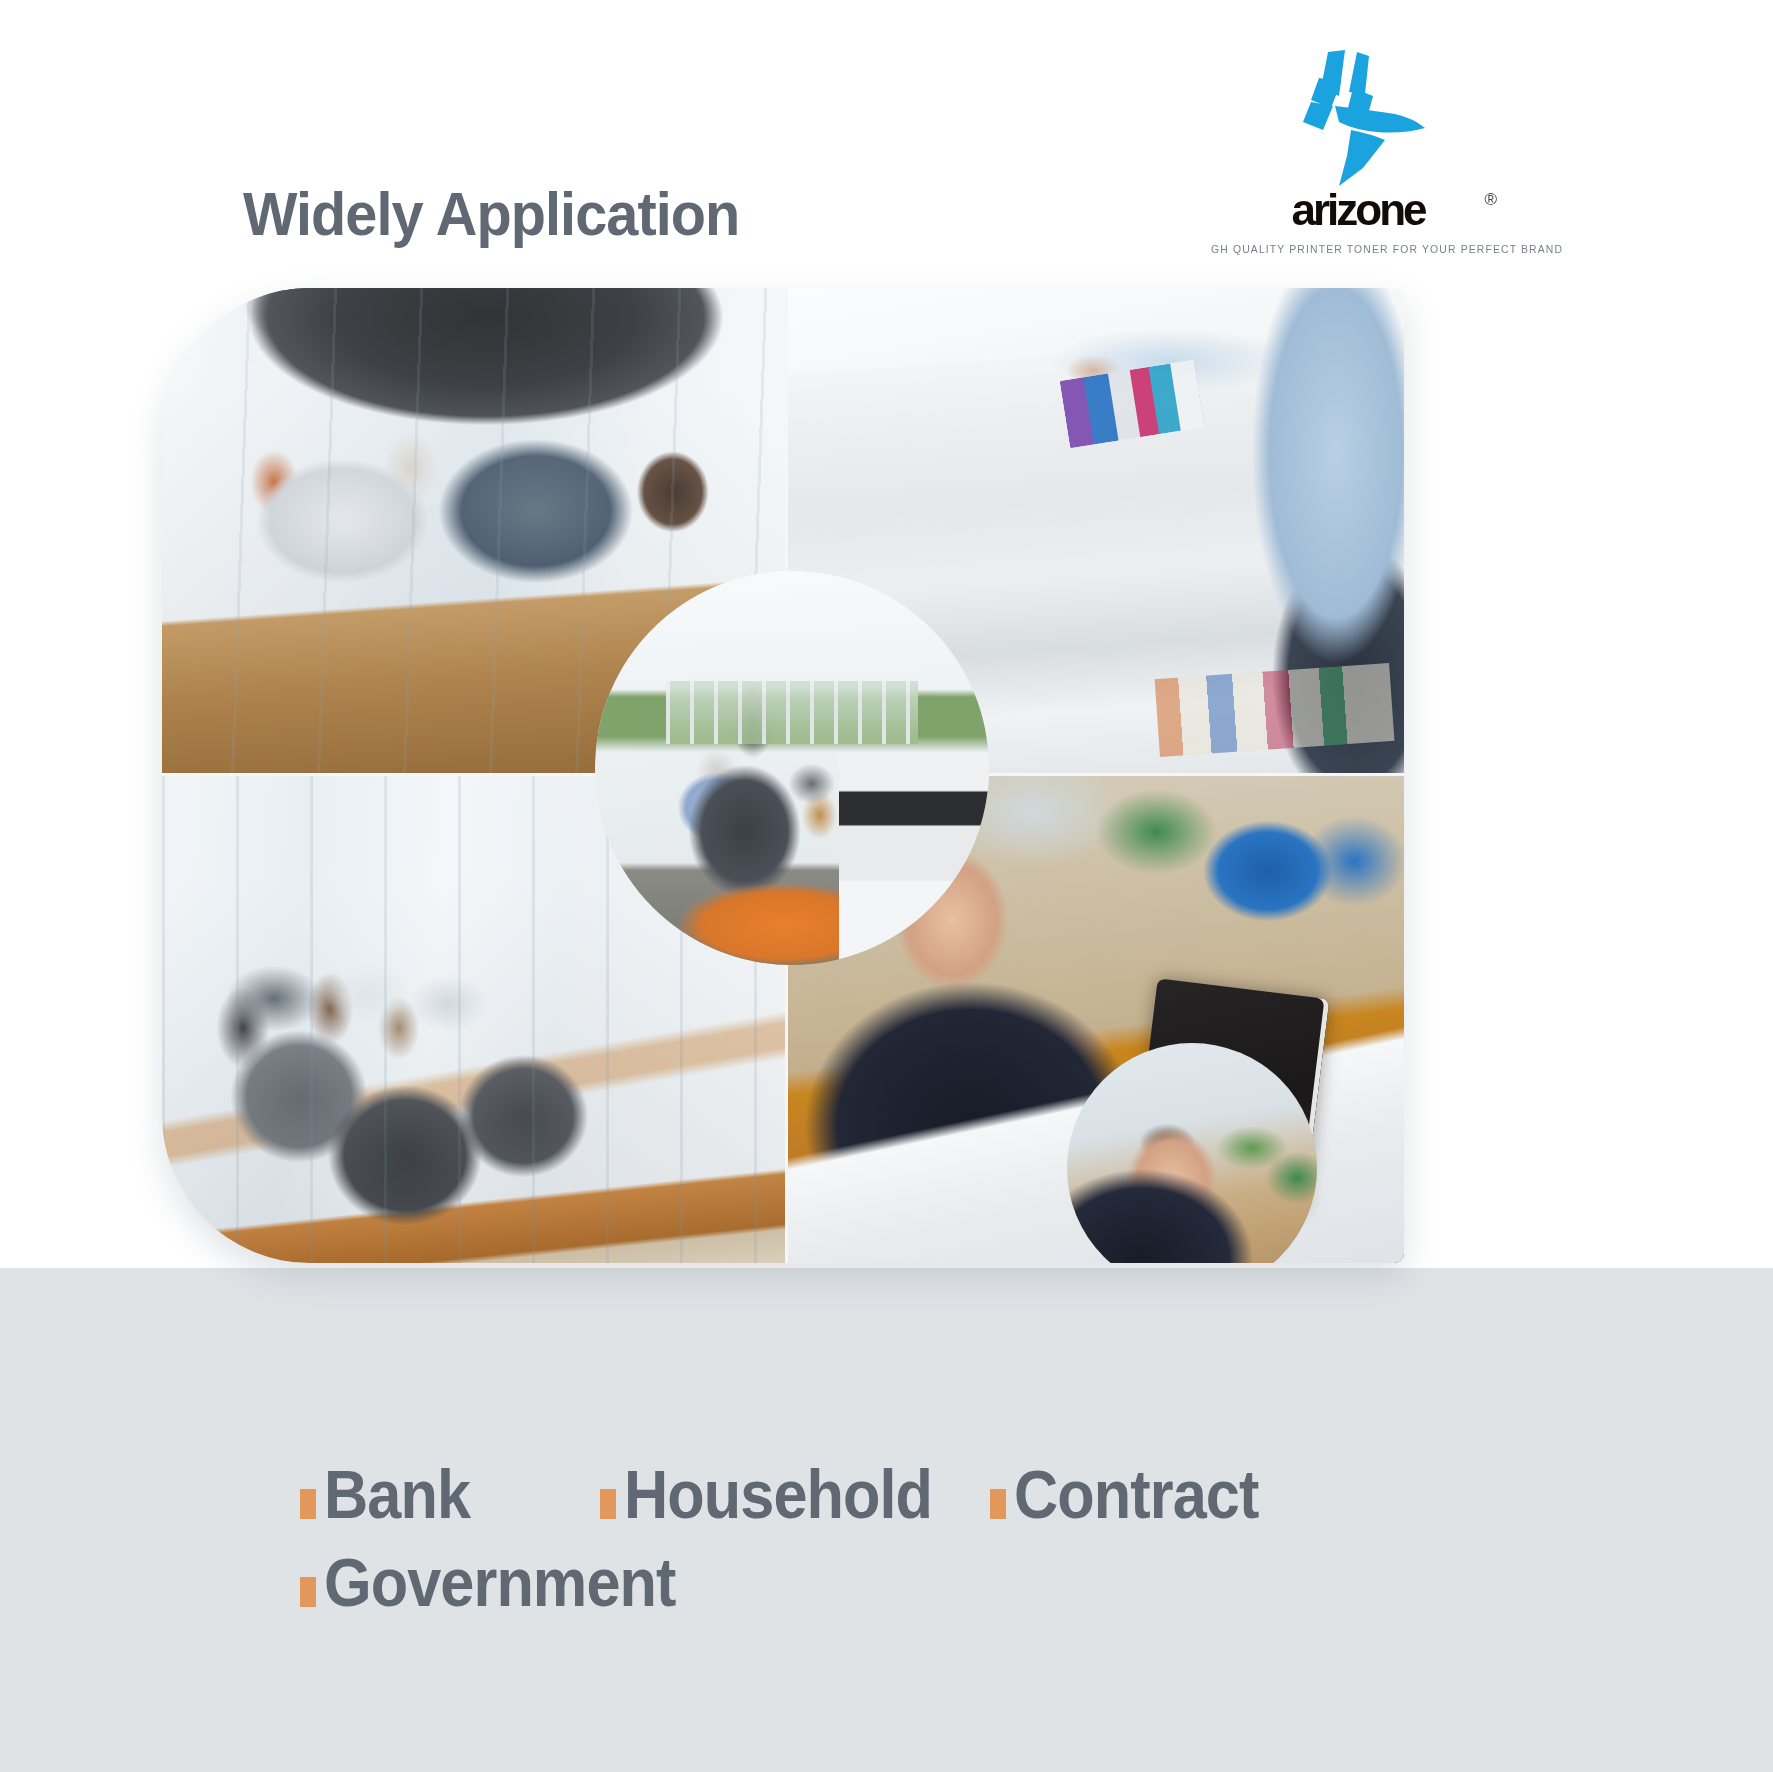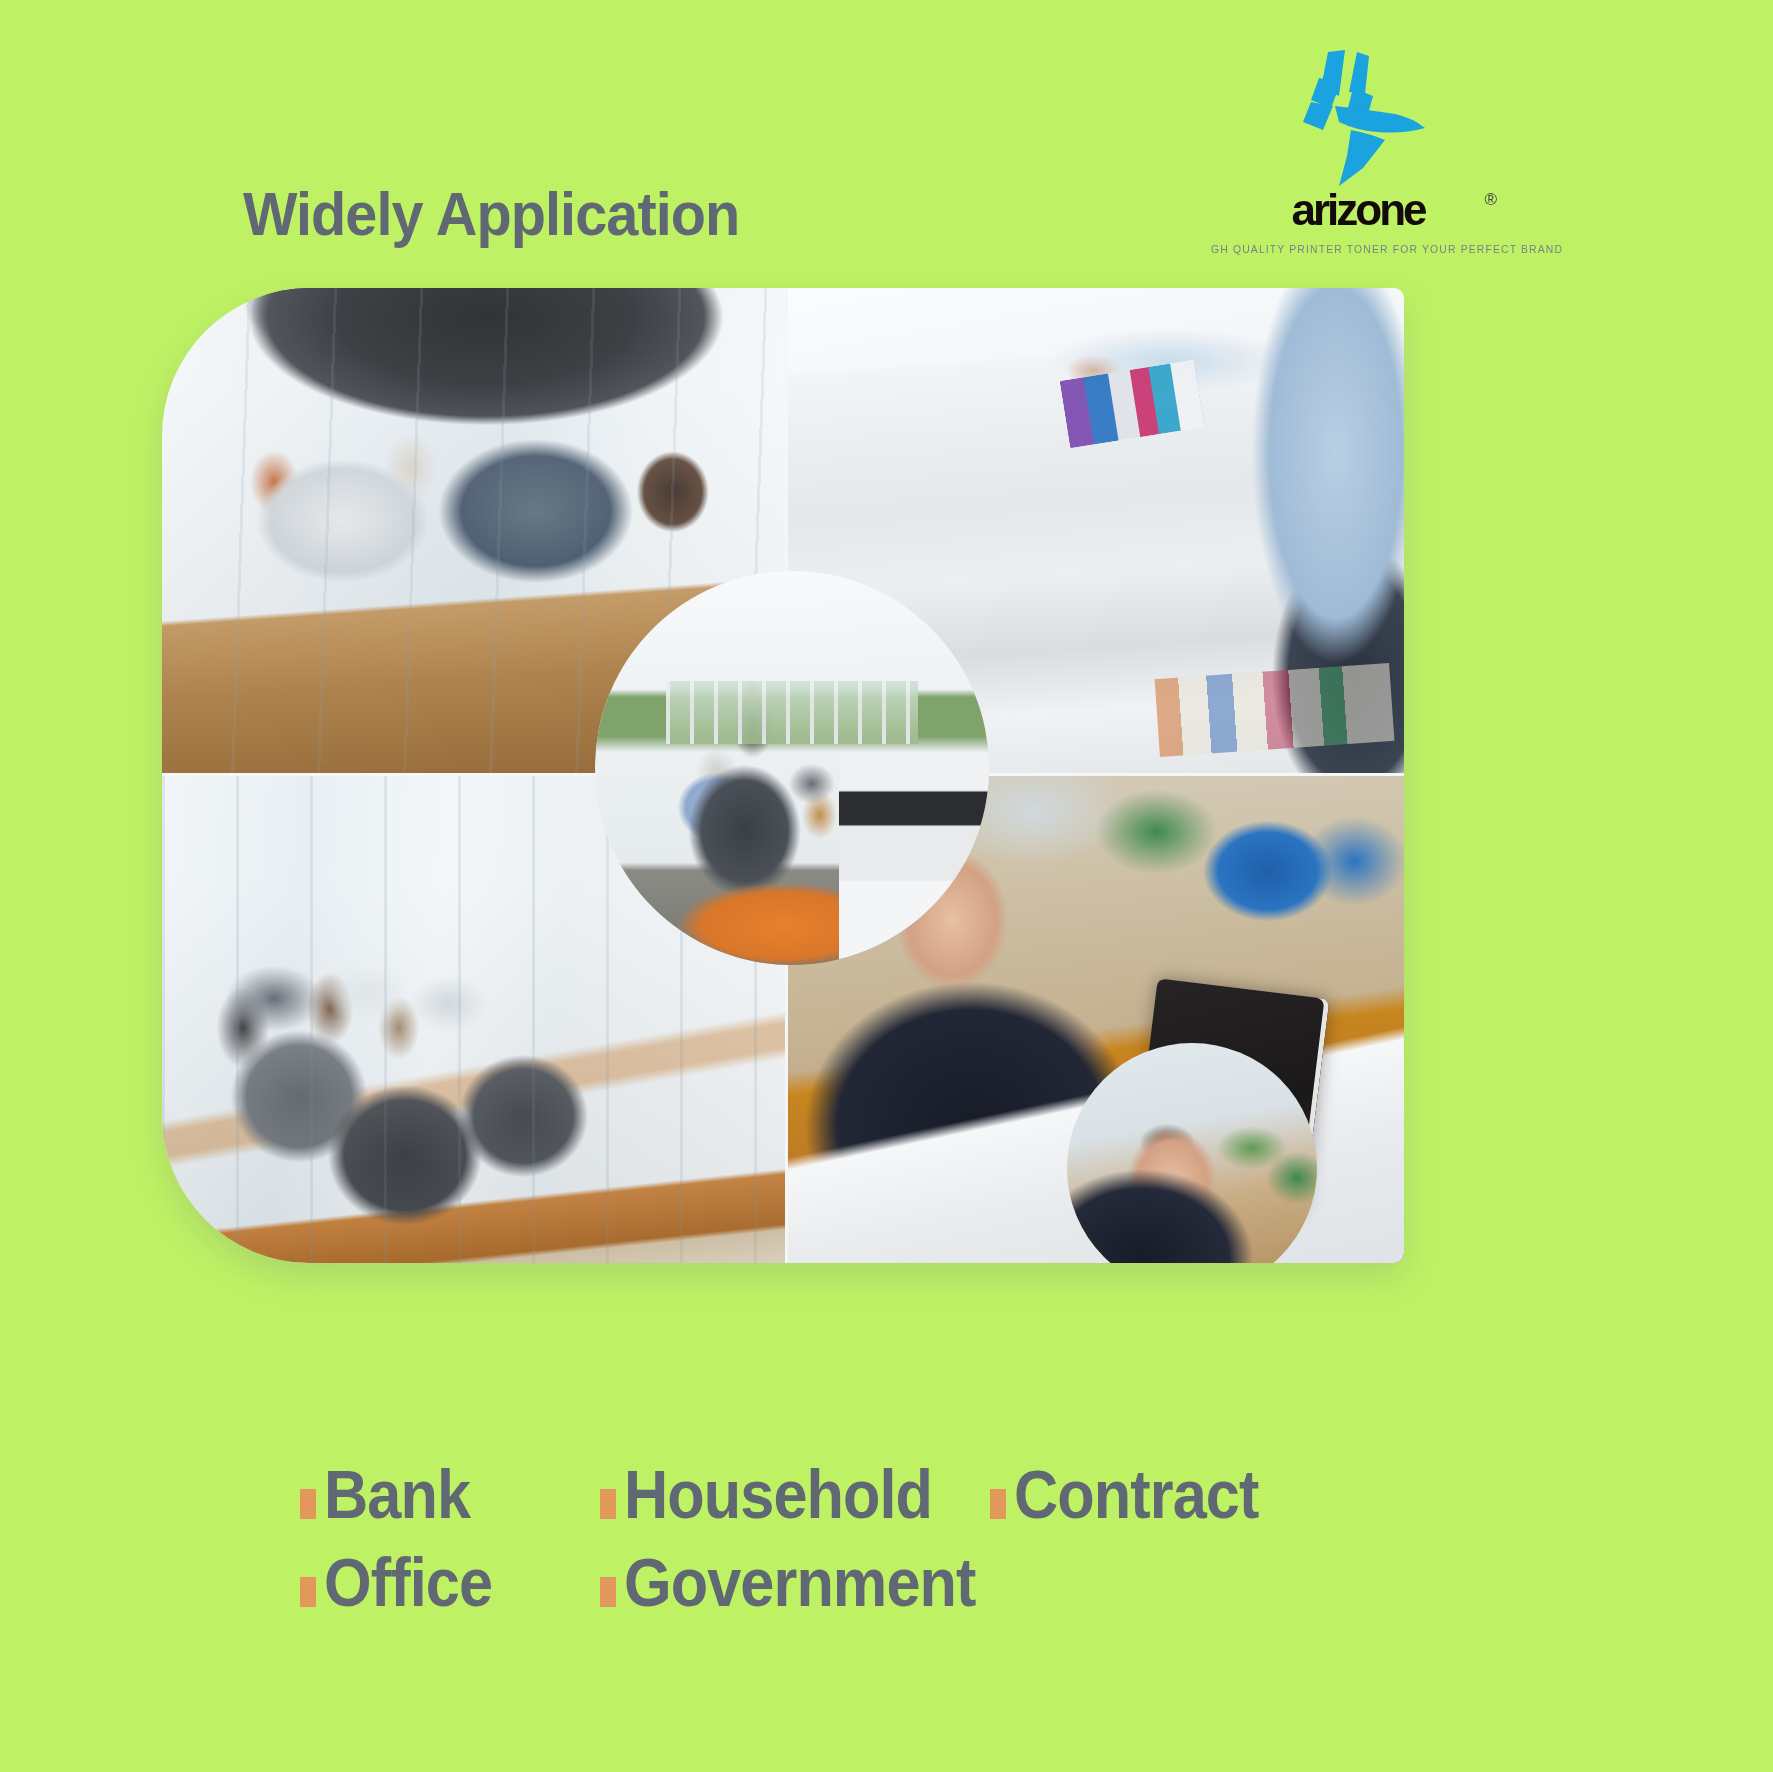--- a/index.html
+++ b/index.html
@@ -4,22 +4,22 @@
 <style>
   * { box-sizing: border-box; margin:0; padding:0; }
   html,body{
     width:1773px; height:1772px;
     font-family:"Liberation Sans", sans-serif;
     background:#dfe3e6;
     overflow:hidden;
   }
   #page{
     position:relative;
-    width:1773px; height:1772px;
-    background:#bef264;
+    width:1773px; height:1268px;
+    background:#ffffff;
     padding-left:44px;
   }
 
   
   #page-title{
     position:absolute;
     left:243px; top:178px;
     font-size:62px;
     font-weight:bold;
     letter-spacing:-1px;
@@ -397,24 +397,20 @@
       <div class="label-item col-2">
         <span class="bullet"></span>
         <span class="txt">Household</span>
       </div>
       <div class="label-item col-3">
         <span class="bullet"></span>
         <span class="txt">Contract</span>
       </div>
     </div>
     <div class="label-row">
-      <div class="label-item col-1">
-        <span class="bullet"></span>
-        <span class="txt">Office</span>
-      </div>
       <div class="label-item col-3">
         <span class="bullet"></span>
         <span class="txt">Government</span>
       </div>
     </div>
   </div>
 
 </div>
 
 </body></html>

